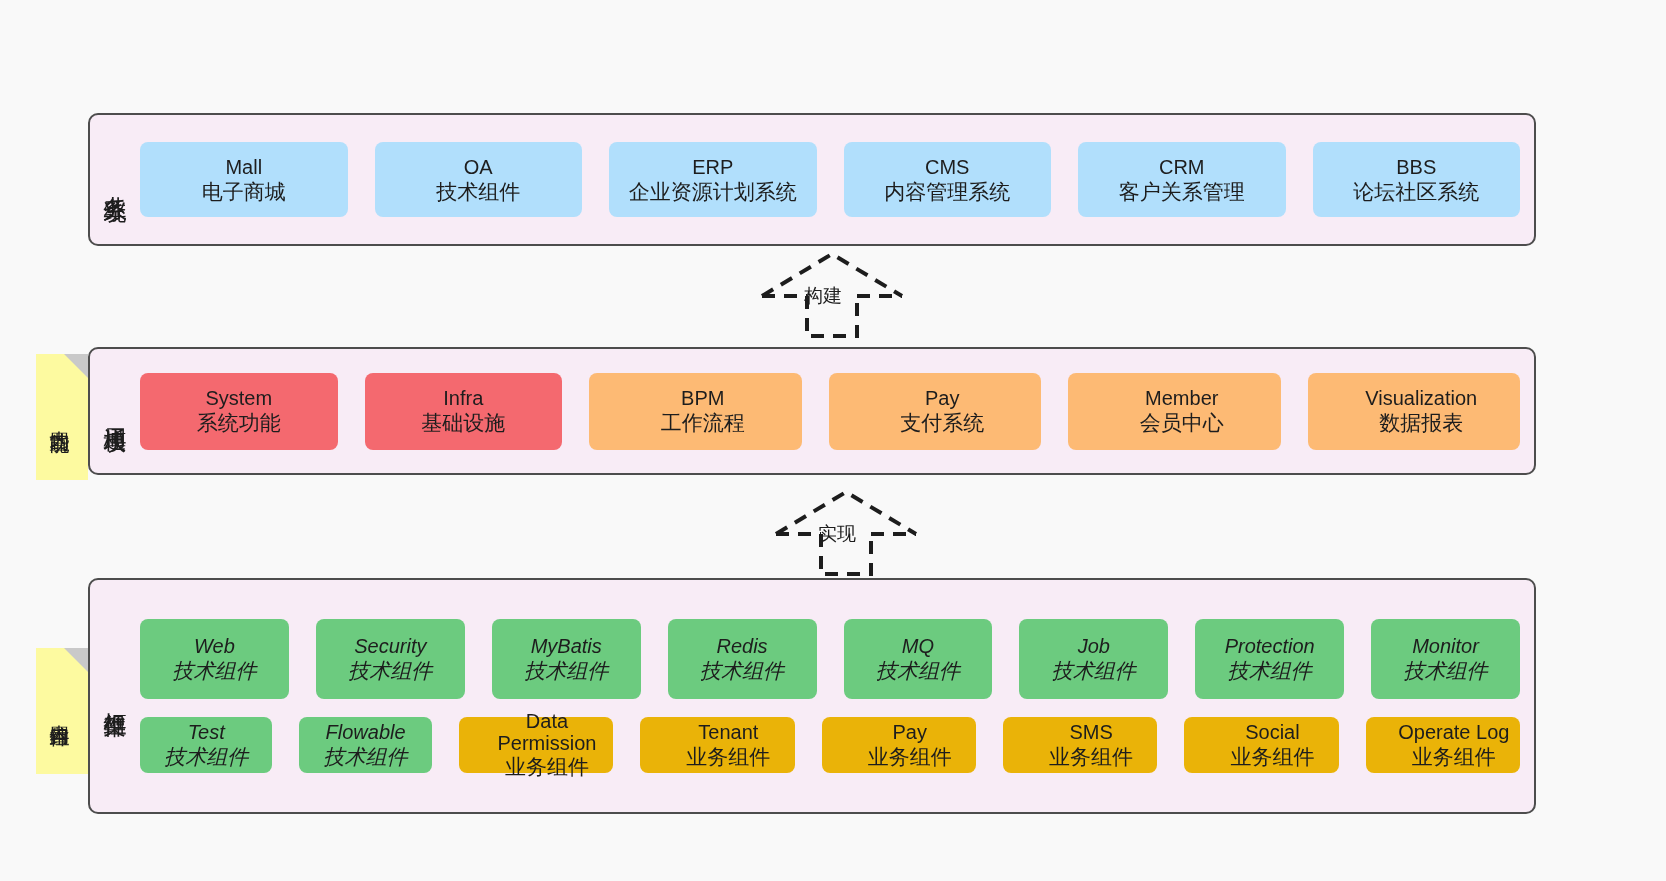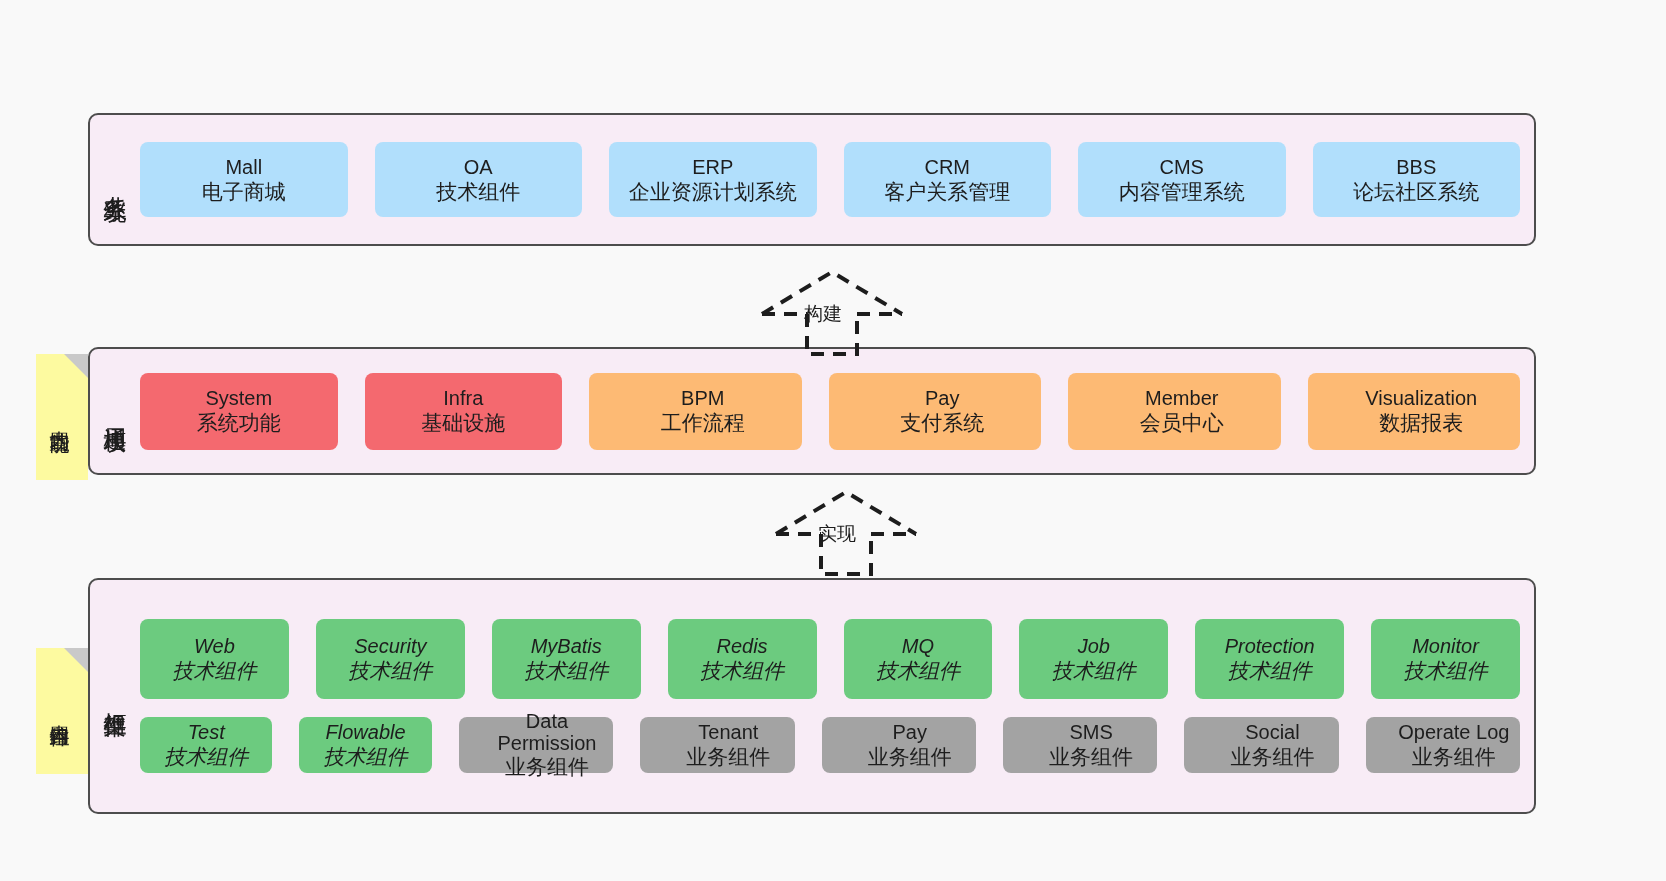--- a/index.html
+++ b/index.html
@@ -70,21 +70,21 @@
     line-height: 1.22;
     padding: 6px 4px;
   }
   .card .t1 { font-size: 20px; }
   .card .t2 { font-size: 21px; }
 
   .c-blue        { background: #b1dffc; }
   .c-red         { background: #f4696f; text-align: right; }
   .c-pink        { background: #fdba74; padding-left: 19px; }
   .c-green       { background: #6ccb7f; font-style: italic; }
-  .c-green-light { background: #a3a3a3; padding-left: 26px; }
+  .c-green-light { background: #eab308; padding-left: 26px; }
 
   
   .note {
     position: absolute;
     background: #fdfaa0;
     display: flex;
     align-items: center;
     justify-content: center;
     font-size: 20px;
     color: #1d1d1d;
@@ -129,36 +129,36 @@
         </div>
         <div class="card c-blue">
           <div class="t1">OA</div>
           <div class="t2">技术组件</div>
         </div>
         <div class="card c-blue">
           <div class="t1">ERP</div>
           <div class="t2">企业资源计划系统</div>
         </div>
         <div class="card c-blue">
+          <div class="t1">CMS</div>
+          <div class="t2">内容管理系统</div>
+        </div>
+        <div class="card c-blue">
           <div class="t1">CRM</div>
           <div class="t2">客户关系管理</div>
         </div>
         <div class="card c-blue">
-          <div class="t1">CMS</div>
-          <div class="t2">内容管理系统</div>
-        </div>
-        <div class="card c-blue">
           <div class="t1">BBS</div>
           <div class="t2">论坛社区系统</div>
         </div>
       </div>
     </div>
   </div>
 
-  <div class="arrow" style="left:752px; top:266px; width:160px; height:92px;">
+  <div class="arrow" style="left:752px; top:248px; width:160px; height:92px;">
     <svg width="160" height="92" viewBox="0 0 160 92">
 
       <polyline points="10,48 80,6 150,48" fill="none" stroke="#1d1d1d" stroke-width="4" stroke-dasharray="13,9" stroke-linecap="butt"></polyline>
 
       <polyline points="55,48 55,88 105,88 105,48" fill="none" stroke="#1d1d1d" stroke-width="4" stroke-dasharray="13,9" stroke-linecap="butt"></polyline>
       <line x1="10" y1="48" x2="55" y2="48" stroke="#1d1d1d" stroke-width="4" stroke-dasharray="13,9"></line>
       <line x1="105" y1="48" x2="150" y2="48" stroke="#1d1d1d" stroke-width="4" stroke-dasharray="13,9"></line>
     </svg>
     <div class="arrow-label" style="left:52px; top:35px;">构建</div>
   </div>

